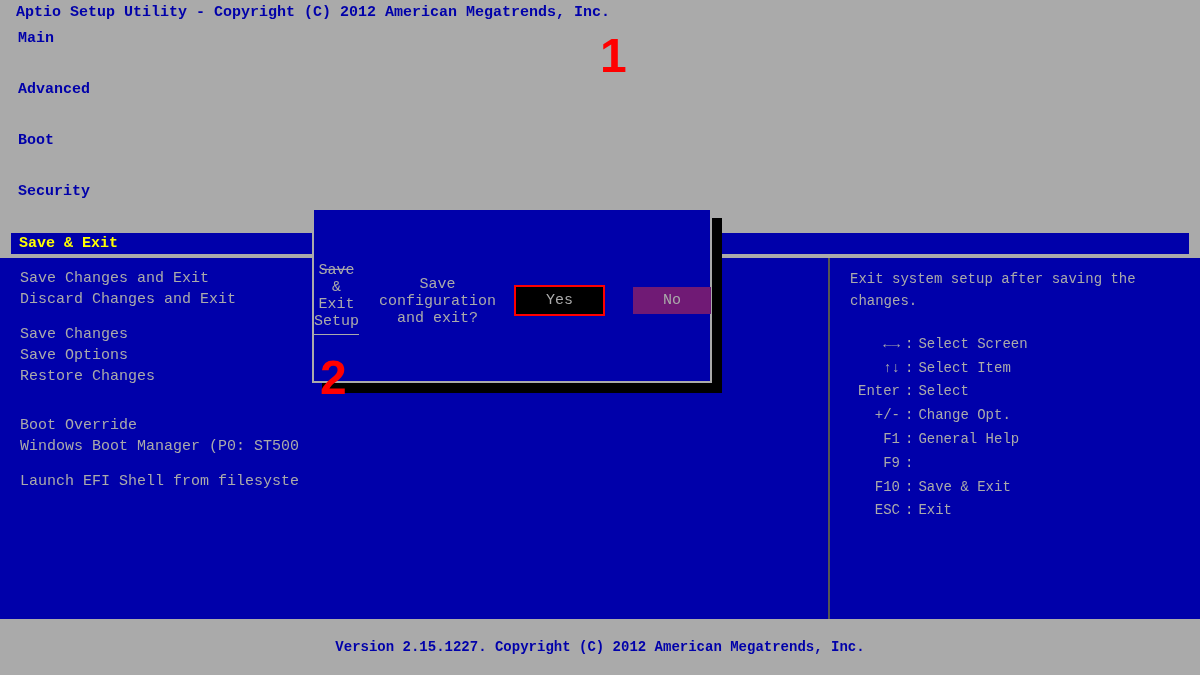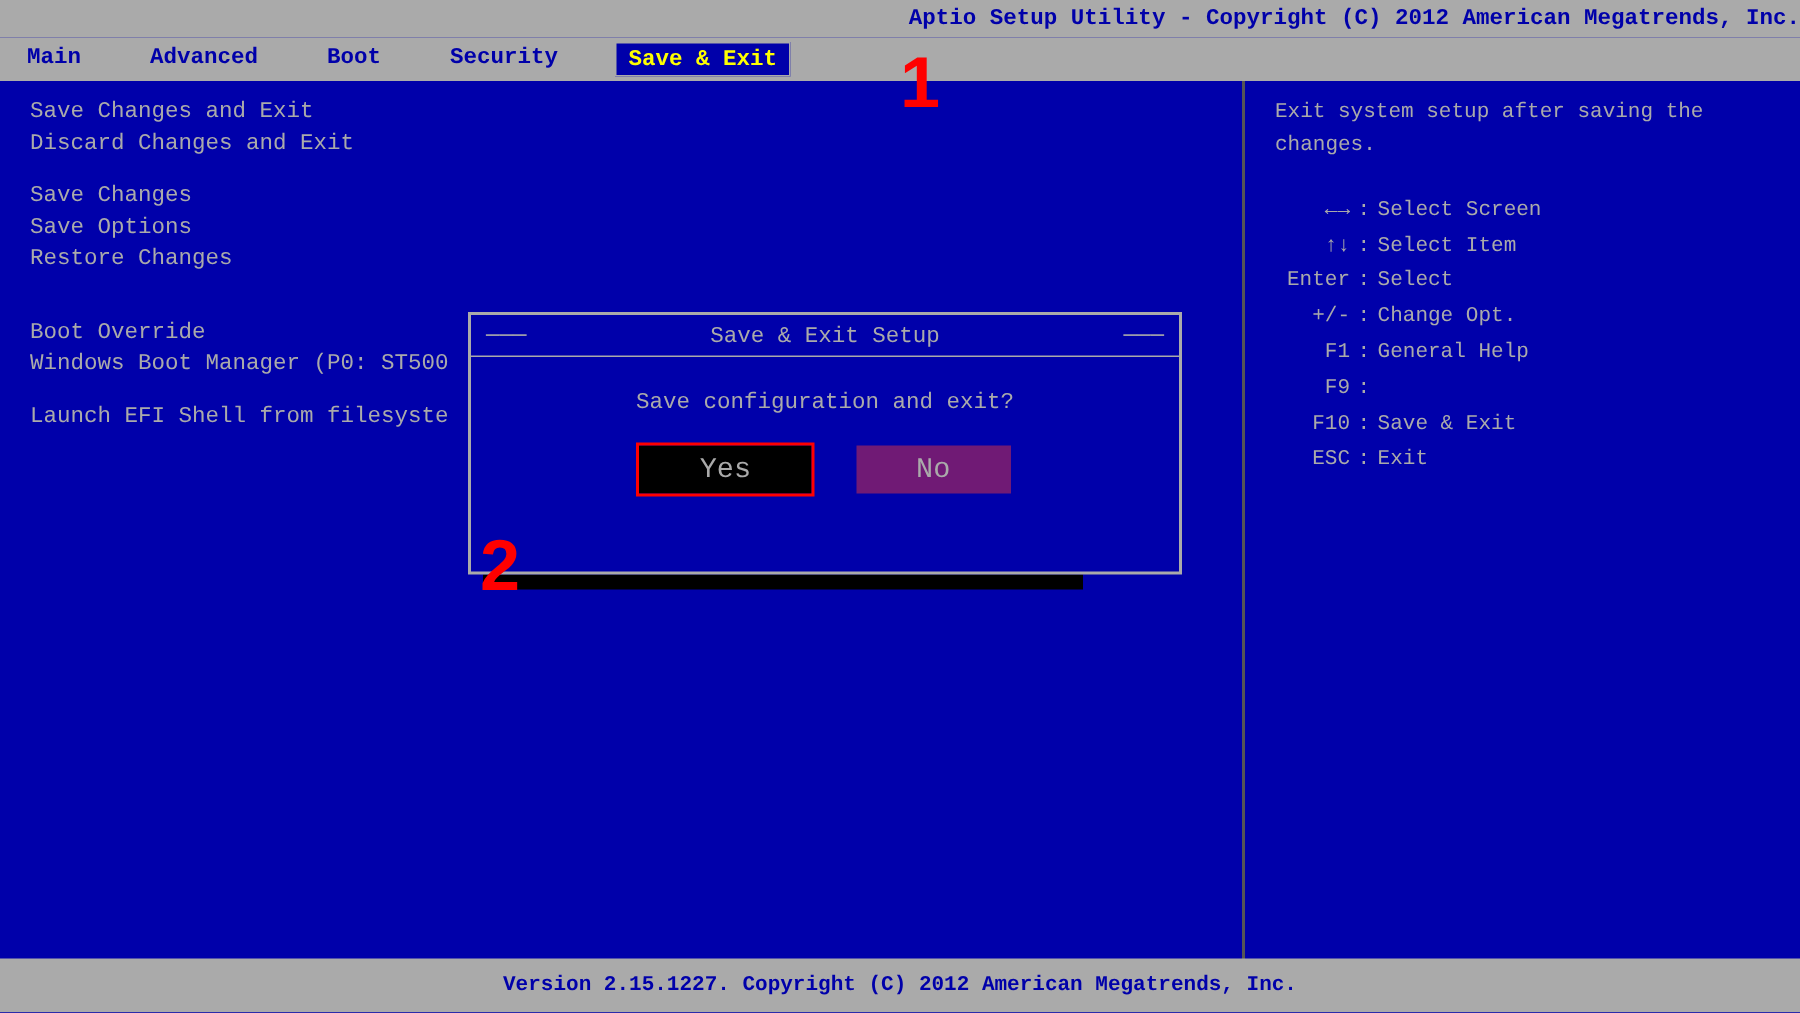--- a/index.html
+++ b/index.html
@@ -11,30 +11,31 @@
       font-size: 15px;
       color: #aaaaaa;
       overflow: hidden;
       position: relative;
     }
 
     
     #title-bar {
       background: #aaaaaa;
       color: #0000aa;
-      text-align: right;
-      padding: 4px 0;
+      text-align: left;
+      padding: 4px 16px;
       font-weight: bold;
       font-size: 15px;
     }
 
     
     #menu-bar {
       background: #aaaaaa;
       display: flex;
+      flex-direction: column;
       padding: 3px 10px;
       gap: 30px;
       color: #0000aa;
       font-size: 15px;
     }
     .menu-item {
       padding: 2px 8px;
       cursor: pointer;
       font-weight: bold;
     }
@@ -104,21 +105,21 @@
     }
     .key-hint-desc {
       color: #aaaaaa;
     }
 
     
     #bottom-bar {
       background: #aaaaaa;
       color: #0000aa;
       text-align: center;
-      padding: 10px 0;
+      padding: 20px 0;
       font-size: 14px;
       font-weight: bold;
       position: absolute;
       bottom: 0;
       width: 100%;
     }
 
     
     #dialog-shadow {
       position: absolute;
@@ -126,27 +127,26 @@
       left: 322px;
       width: 400px;
       height: 175px;
       background: #000000;
       z-index: 5;
     }
     #dialog-box {
       position: absolute;
       top: 208px;
       left: 312px;
-      width: 476px;
+      width: 400px;
       height: 175px;
       background: #0000aa;
       border: 2px solid #aaaaaa;
       z-index: 10;
       display: flex;
-      flex-direction: column;
       align-items: center;
     }
     #dialog-title-bar {
       width: 100%;
       text-align: center;
       background: #0000aa;
       color: #aaaaaa;
       font-size: 15px;
       padding: 6px 0 4px 0;
       border-bottom: 1px solid #aaaaaa;
@@ -172,23 +172,23 @@
       padding: 22px 20px 10px 20px;
       text-align: center;
     }
     #dialog-buttons {
       display: flex;
       flex-direction: row;
       gap: 30px;
       margin-top: 10px;
     }
     .dialog-btn {
-      padding: 5px 40px;
+      padding: 5px 30px;
       font-family: 'Courier New', Courier, monospace;
-      font-size: 19px;
+      font-size: 15px;
       cursor: pointer;
       background: #0000aa;
       color: #aaaaaa;
       border: none;
       text-align: center;
     }
     .dialog-btn.selected {
       background: #000000;
       color: #aaaaaa;
       outline: 2px solid #ff0000;

